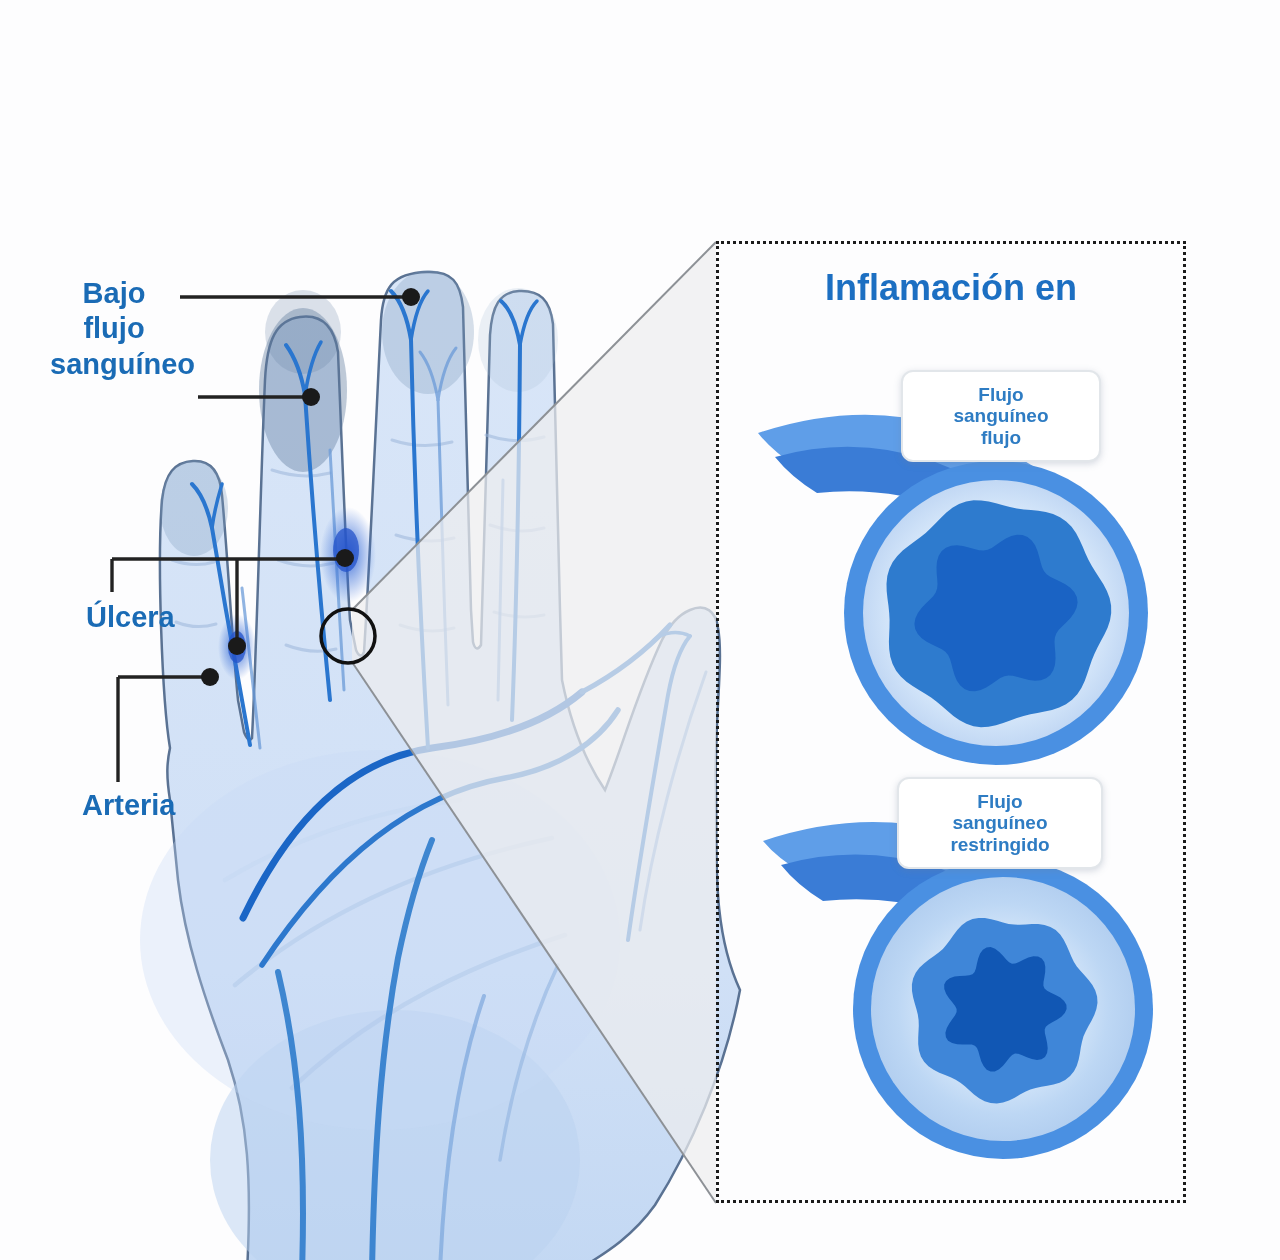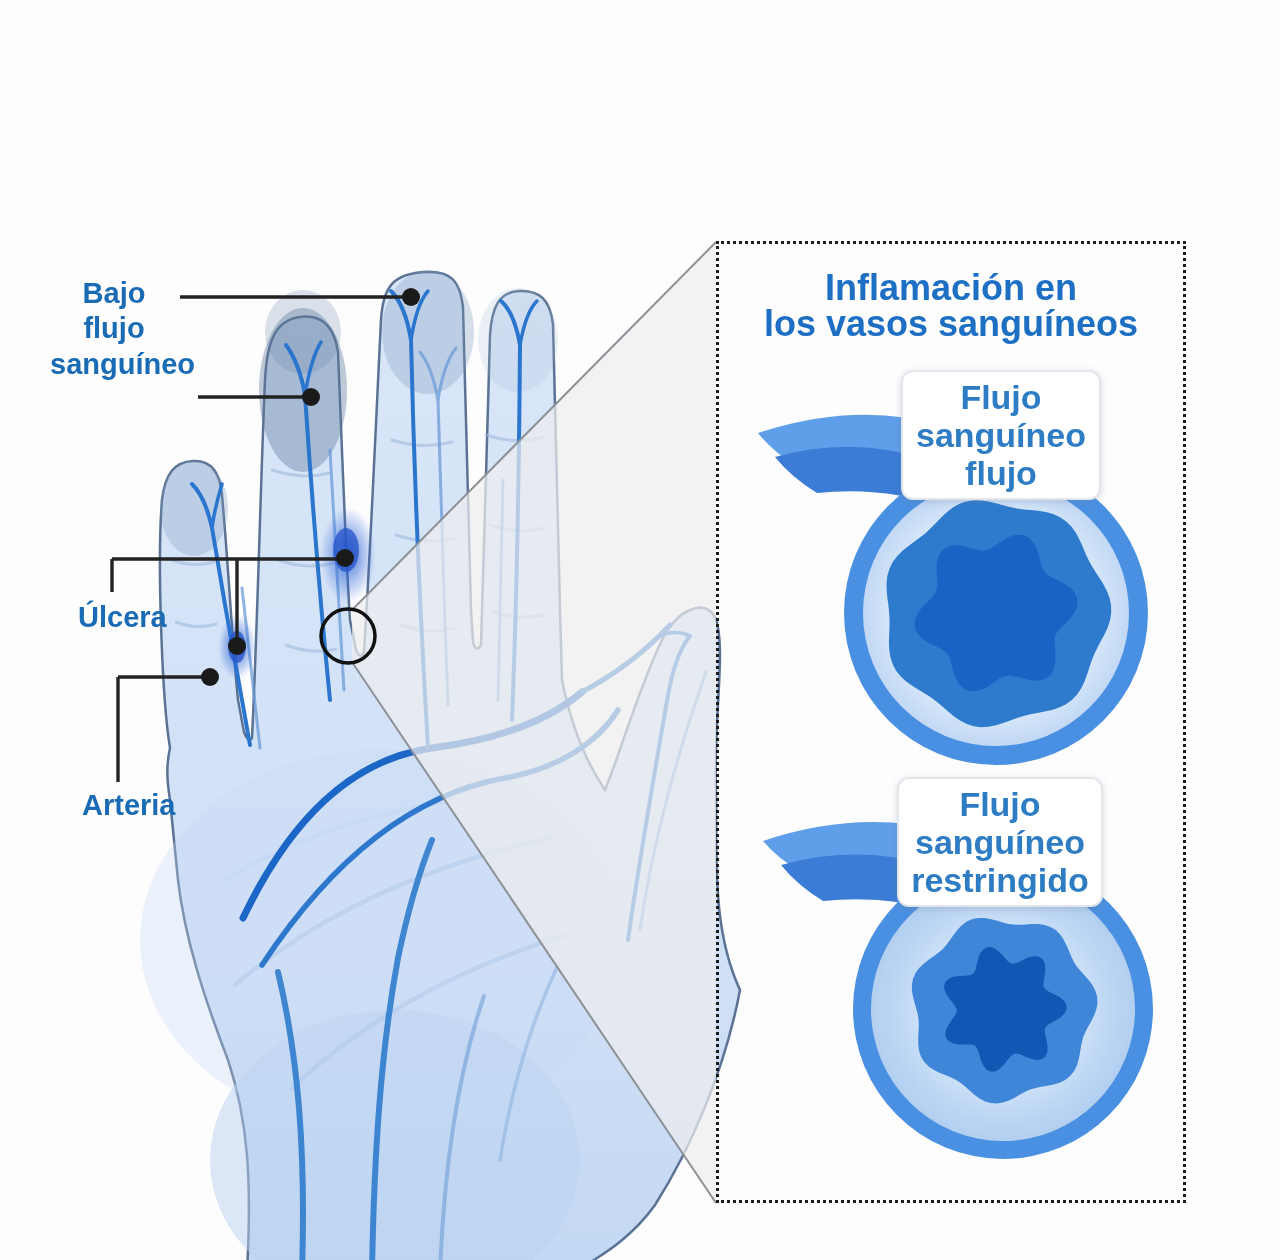--- a/index.html
+++ b/index.html
@@ -12,22 +12,22 @@
   .hlabel span{display:block;margin-left:28px;}
   .panel{position:absolute;left:716px;top:241px;width:464px;height:956px;
          border:3px dotted #1b1b1b;background:transparent;}
   .panel-title{position:absolute;left:0;right:0;top:26px;text-align:center;
          color:#1c6fc2;font-weight:700;font-size:36px;line-height:1.0;}
   .panel-title span{display:block;}
   .vessel-svg{position:absolute;}
   .vessel-svg.v1{left:18px;top:163px;width:442px;height:392px;}
   .vessel-svg.v2{left:22px;top:567px;width:450px;height:400px;}
   .vcard{position:absolute;background:#ffffff;border:2px solid #e2e6ea;border-radius:12px;
-         box-shadow:0 2px 7px rgba(110,125,150,.28);padding:6px 8px;
-         color:#2e7cc3;font-weight:600;font-size:34px;line-height:1.12;text-align:center;}
+         box-shadow:0 2px 7px rgba(110,125,150,.28);padding:12px 8px;
+         color:#2e7cc3;font-weight:600;font-size:19px;line-height:1.12;text-align:center;}
   .vcard span{display:block;}
   .vcard.c1{left:182px;top:126px;width:180px;}
   .vcard.c2{left:178px;top:533px;width:186px;}
 </style>
 </head>
 <body>
 
 <div class="stage">
 
 
@@ -172,31 +172,30 @@
       <circle cx="345" cy="558" r="9"></circle>
       <circle cx="237" cy="646" r="9"></circle>
       <circle cx="210" cy="677" r="9"></circle>
     </g>
   </svg>
 
   <div class="hlabel" style="left:22px;top:276px;width:156px">
     <span>Bajo flujo</span>
     <span>sanguíneo</span>
   </div>
-  <div class="hlabel" style="left:50px;top:600px;width:104px">
+  <div class="hlabel" style="left:58px;top:600px;width:104px">
     <span>Úlcera</span>
   </div>
   <div class="hlabel" style="left:54px;top:788px;width:112px">
     <span>Arteria</span>
   </div>
 
   <div class="panel">
     <div class="panel-title">
       <span>Inflamación en</span>
-      <span>los vasos sanguíneos</span>
     </div>
 
     <svg class="vessel-svg v1" viewBox="0 0 442 392" xmlns="http://www.w3.org/2000/svg">
       <defs>
         <radialGradient id="wallG1" cx="50%" cy="50%" r="50%">
           <stop offset="55%" stop-color="#eaf3fe"></stop>
           <stop offset="85%" stop-color="#cfe2f8"></stop>
           <stop offset="100%" stop-color="#c2d8f4"></stop>
         </radialGradient>
       </defs>

